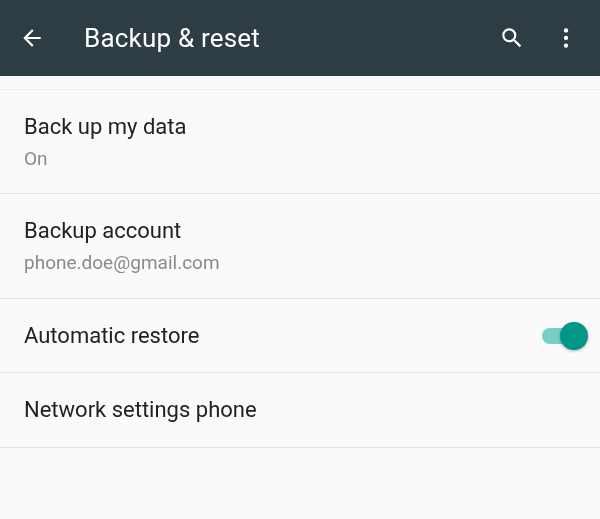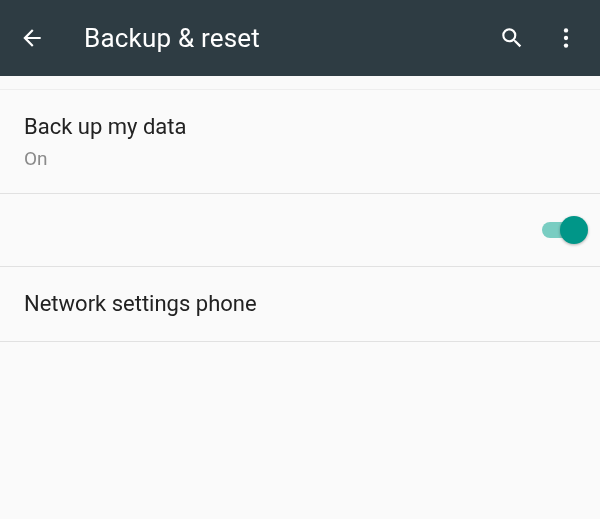--- a/index.html
+++ b/index.html
@@ -137,23 +137,30 @@
 
 <div class="list">
 
   <div class="item">
     <div class="text">
       <div class="primary">Back up my data</div>
       <div class="secondary">On</div>
     </div>
   </div>
 
+  <div class="item">
+    <div class="text">
+      <div class="primary">Backup account</div>
+      <div class="secondary">phone.doe@gmail.com</div>
+    </div>
+  </div>
 
   <div class="item">
     <div class="text">
+      <div class="primary">Automatic restore</div>
     </div>
     <div class="switch">
       <div class="switch-track"></div>
       <div class="switch-thumb"></div>
     </div>
   </div>
 
   <div class="item">
     <div class="text">
       <div class="primary">Network settings phone</div>

